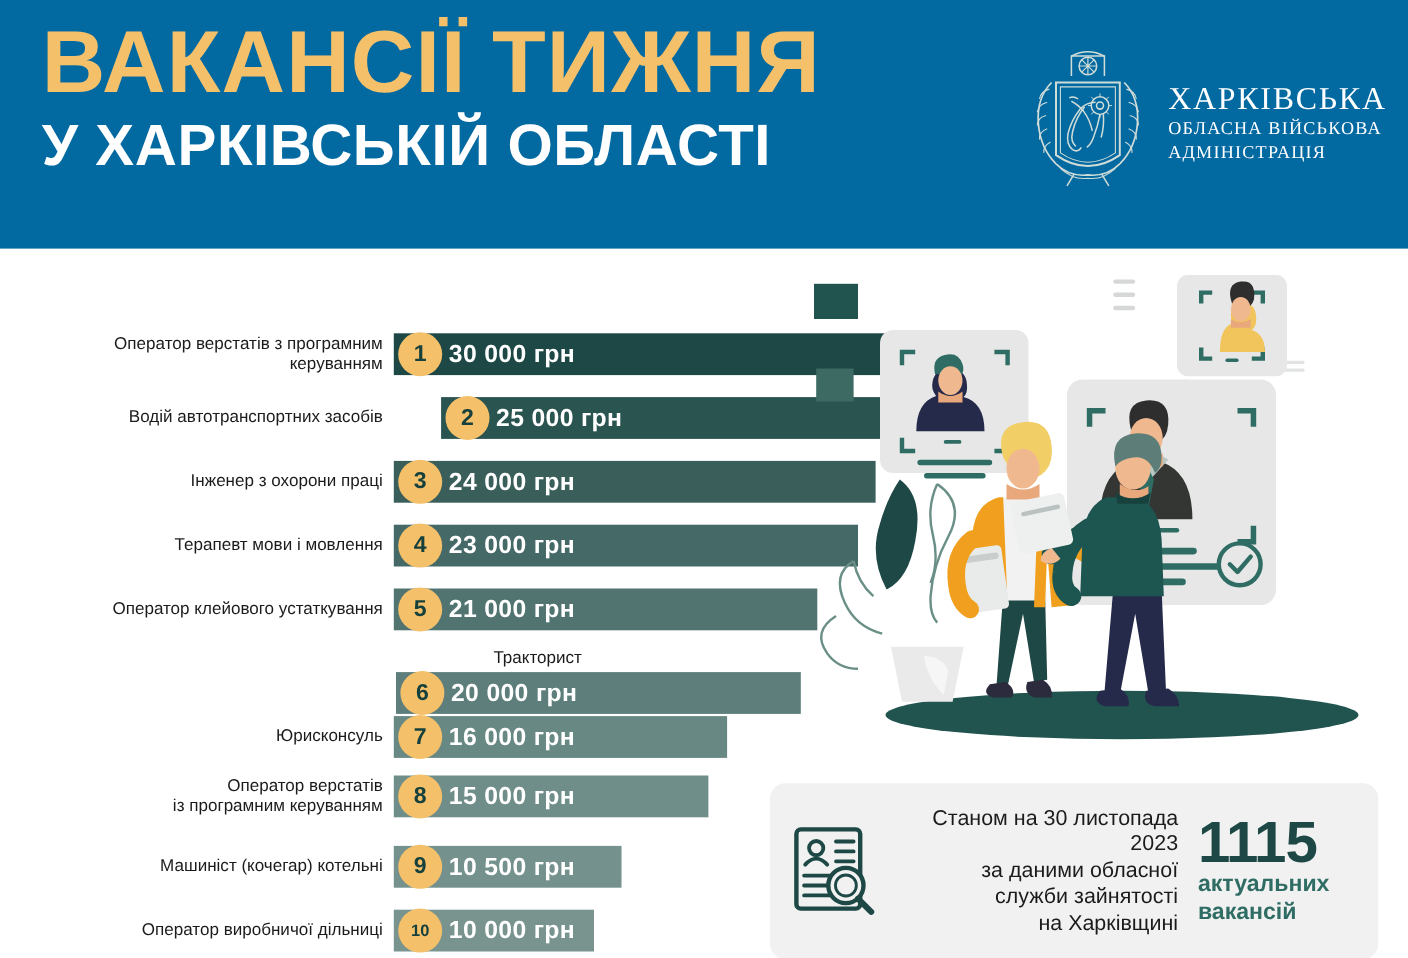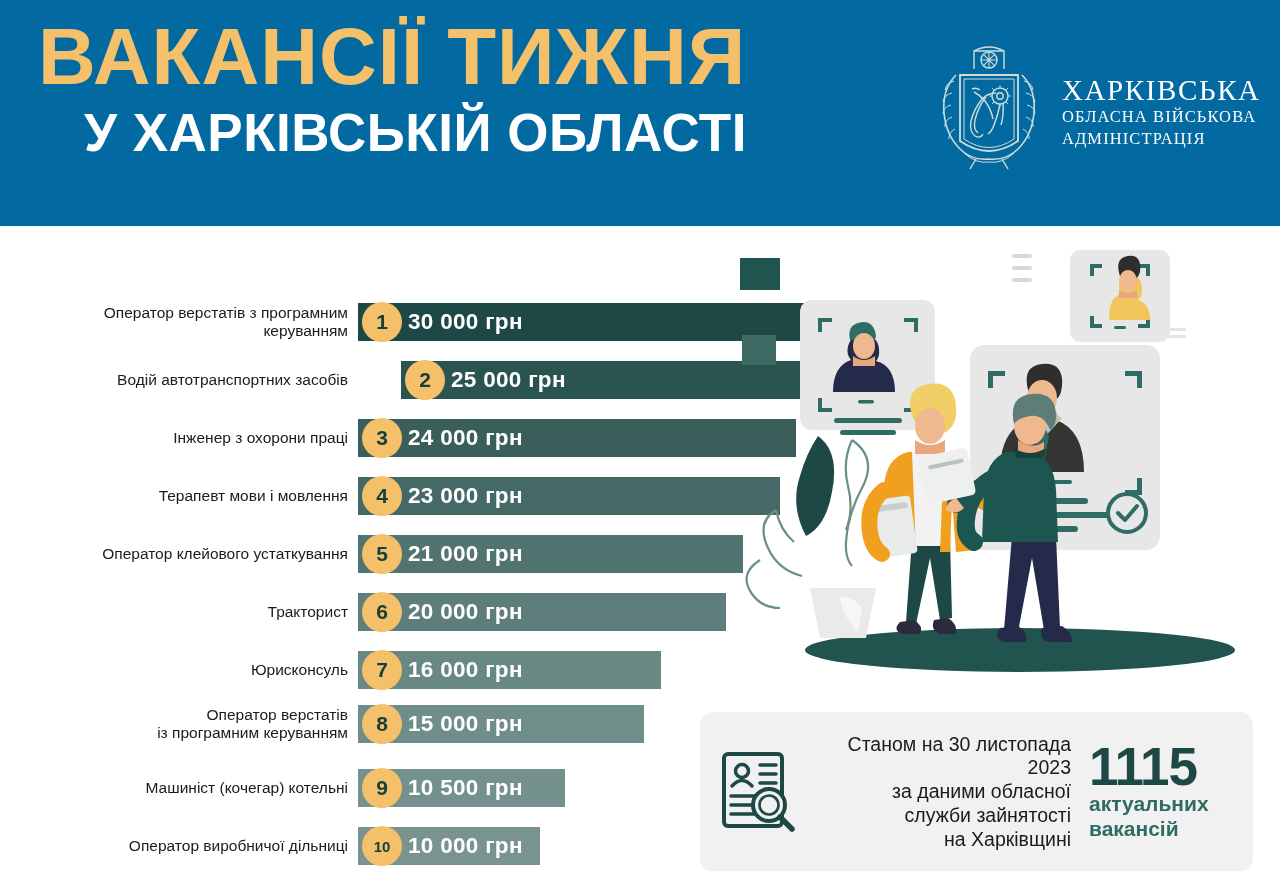--- a/index.html
+++ b/index.html
@@ -20,21 +20,21 @@
   .header-title-wrap {
     position:absolute; left:38px; top:18px; width:830px;
   }
   .title-main {
     font-size:80px; font-weight:bold; letter-spacing:1px;
     color:#f5c06a; line-height:0.98; white-space:nowrap;
     font-stretch:condensed;
   }
   .title-sub {
     font-size:53px; font-weight:bold; letter-spacing:0.5px;
-    color:#ffffff; line-height:1.0; margin-top:10px; white-space:nowrap;margin-left:46px;
+    color:#ffffff; line-height:1.0; margin-top:10px; white-space:nowrap;
   }
 
   .logo-block {
     position:absolute; left:930px; top:30px; width:330px; height:160px;
     display:flex; align-items:center; gap:14px;
   }
   .emblem { width:118px; height:150px; flex:none; }
   .logo-text { padding-top:4px; }
   .logo-l1 {
     font-family:"Liberation Serif", serif;
@@ -208,21 +208,21 @@
     <div class="row" style="top: 274px;">
       <div class="row-label">
         <div>Оператор клейового устаткування</div>
       </div>
       <div class="bar-area">
         <div class="bar" style="width: 385px; background: rgb(82, 116, 113);"></div>
         <div class="badge">5</div>
         <div class="bar-value">21 000 грн</div>
       </div>
     </div>
-    <div class="row" style="top: 332px;">
+    <div class="row" style="top: 332px; flex-direction: column;">
       <div class="row-label">
         <div>Тракторист</div>
       </div>
       <div class="bar-area">
         <div class="bar" style="width: 368px; background: rgb(93, 126, 122);"></div>
         <div class="badge">6</div>
         <div class="bar-value">20 000 грн</div>
       </div>
     </div>
     <div class="row" style="top: 390px;">

